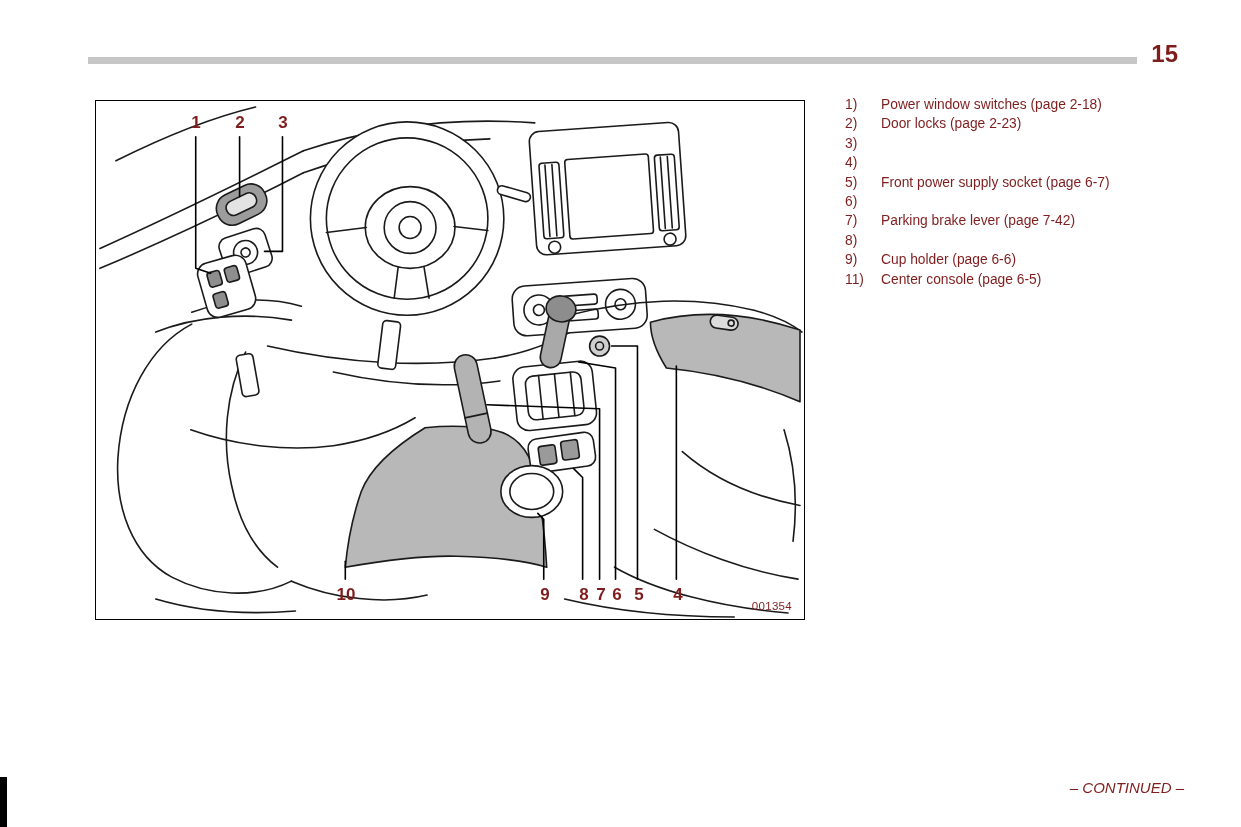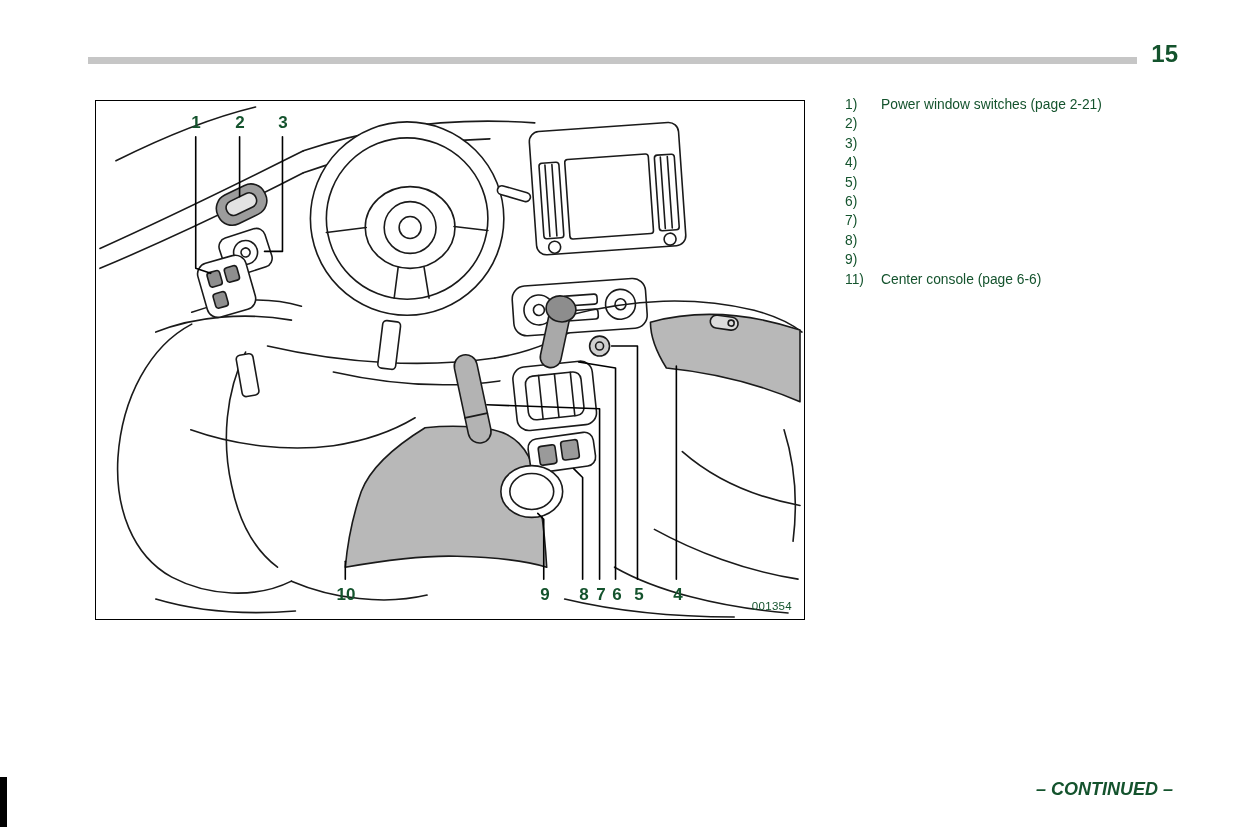--- a/index.html
+++ b/index.html
@@ -1,36 +1,36 @@
 <!DOCTYPE html>
 <html><head>
 <meta charset="utf-8">
 <style>
   html,body{margin:0;padding:0;background:#ffffff;}
   .page{
     position:relative;width:1241px;height:827px;background:#ffffff;
-    font-family:"Liberation Sans",sans-serif;color:#14532d;overflow:hidden;
+    font-family:"Liberation Sans",sans-serif;color:#7f1d1d;overflow:hidden;
   }
   .header-rule{position:absolute;left:88px;top:57px;width:1049px;height:7px;background:#c6c6c6;}
   .page-number{position:absolute;top:40px;right:63px;font-size:24px;font-weight:bold;}
   .figure-box{
     position:absolute;left:95px;top:100px;width:710px;height:520px;
     border:1.5px solid #000;box-sizing:border-box;background:#fff;
   }
   .figure-box svg{position:absolute;left:0;top:0;width:100%;height:100%;}
   .callout{
     position:absolute;font-size:17px;font-weight:bold;transform:translateX(-50%);
     line-height:20px;
   }
   .figure-code{position:absolute;right:12px;bottom:7px;font-size:11.5px;letter-spacing:.3px;padding-left:13px;}
   .legend{position:absolute;left:845px;top:95px;width:348px;font-size:13.8px;line-height:19.4px;}
   .legend-row{display:flex;}
   .legend-num{flex:0 0 36px;}
   .legend-text{flex:1;white-space:pre-line;}
-  .continued{position:absolute;top:779px;right:68px;font-size:18px;font-weight:bold;font-style:italic;}
+  .continued{position:absolute;top:779px;right:57px;font-size:15px;font-weight:normal;font-style:italic;}
   .binding-mark{position:absolute;left:0;top:777px;width:7px;height:50px;background:#000;}
 </style>
 </head>
 <body>
 
 <div class="page">
 
   <div class="header-rule"></div>
   <div class="page-number">15</div>
 
@@ -180,47 +180,51 @@
     <div class="callout" style="left:521px;top:484px">6</div>
     <div class="callout" style="left:543px;top:484px">5</div>
     <div class="callout" style="left:582px;top:484px">4</div>
 
     <div class="figure-code">001354</div>
   </div>
 
   <div class="legend">
     <div class="legend-row">
       <span class="legend-num">1)</span>
-      <span class="legend-text">Power window switches (page 2-21)</span>
+      <span class="legend-text">Power window switches (page 2-18)</span>
     </div>
     <div class="legend-row">
       <span class="legend-num">2)</span>
+      <span class="legend-text">Door locks (page 2-23)</span>
     </div>
     <div class="legend-row">
       <span class="legend-num">3)</span>
     </div>
     <div class="legend-row">
       <span class="legend-num">4)</span>
     </div>
     <div class="legend-row">
       <span class="legend-num">5)</span>
+      <span class="legend-text">Front power supply socket (page 6-7)</span>
     </div>
     <div class="legend-row">
       <span class="legend-num">6)</span>
     </div>
     <div class="legend-row">
       <span class="legend-num">7)</span>
+      <span class="legend-text">Parking brake lever (page 7-42)</span>
     </div>
     <div class="legend-row">
       <span class="legend-num">8)</span>
     </div>
     <div class="legend-row">
       <span class="legend-num">9)</span>
+      <span class="legend-text">Cup holder (page 6-6)</span>
     </div>
     <div class="legend-row">
       <span class="legend-num">11)</span>
-      <span class="legend-text">Center console (page 6-6)</span>
+      <span class="legend-text">Center console (page 6-5)</span>
     </div>
   </div>
 
   <div class="continued">– CONTINUED –</div>
   <div class="binding-mark"></div>
 </div>
 
 </body></html>

